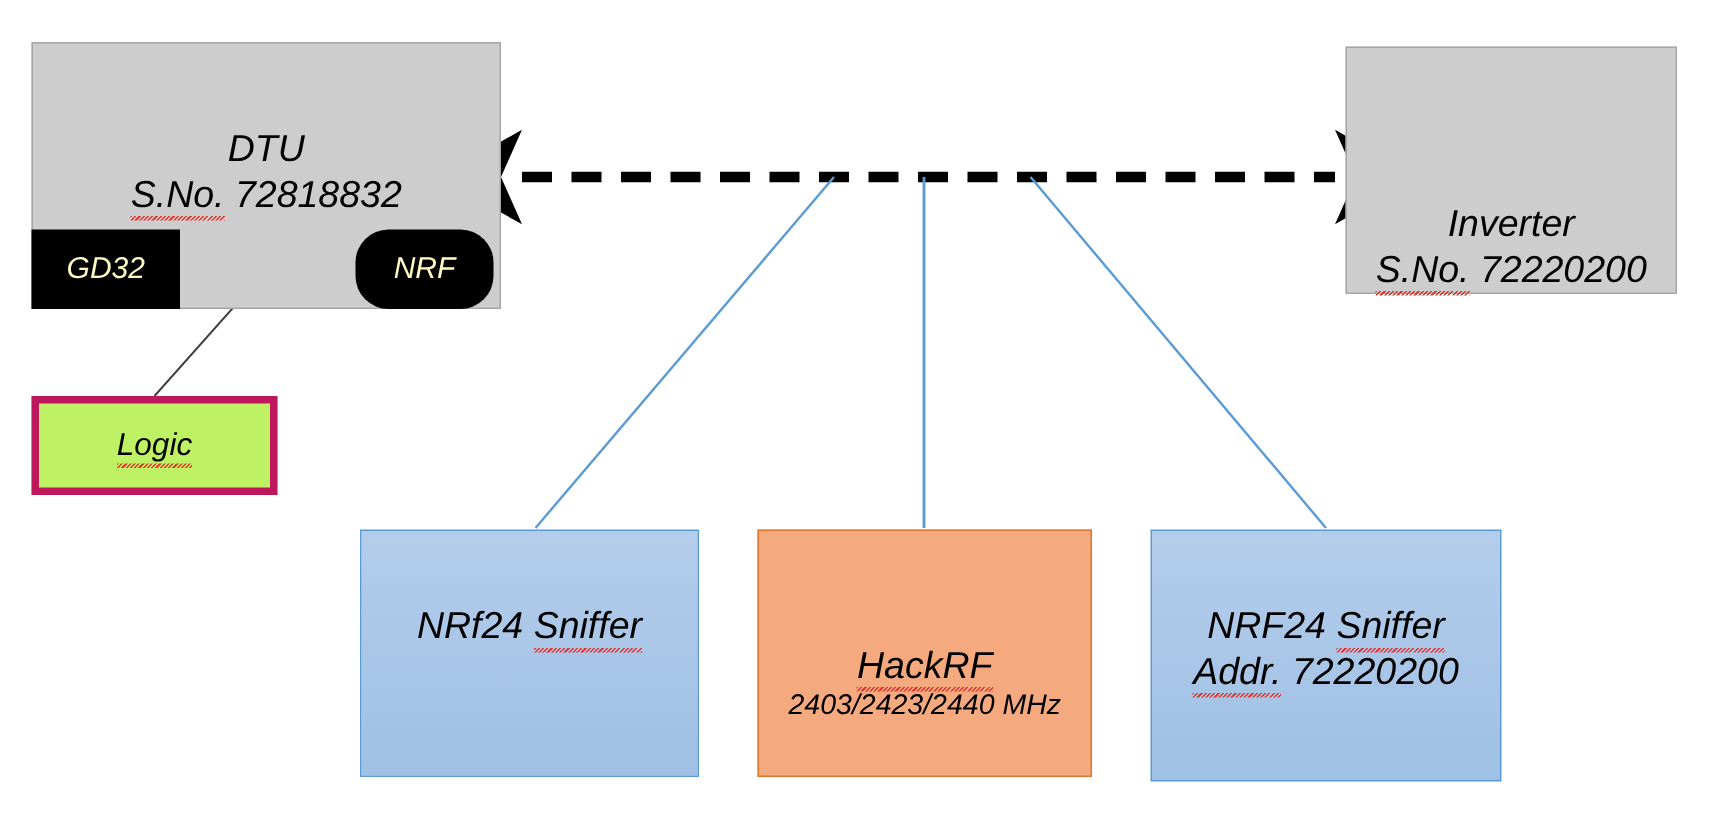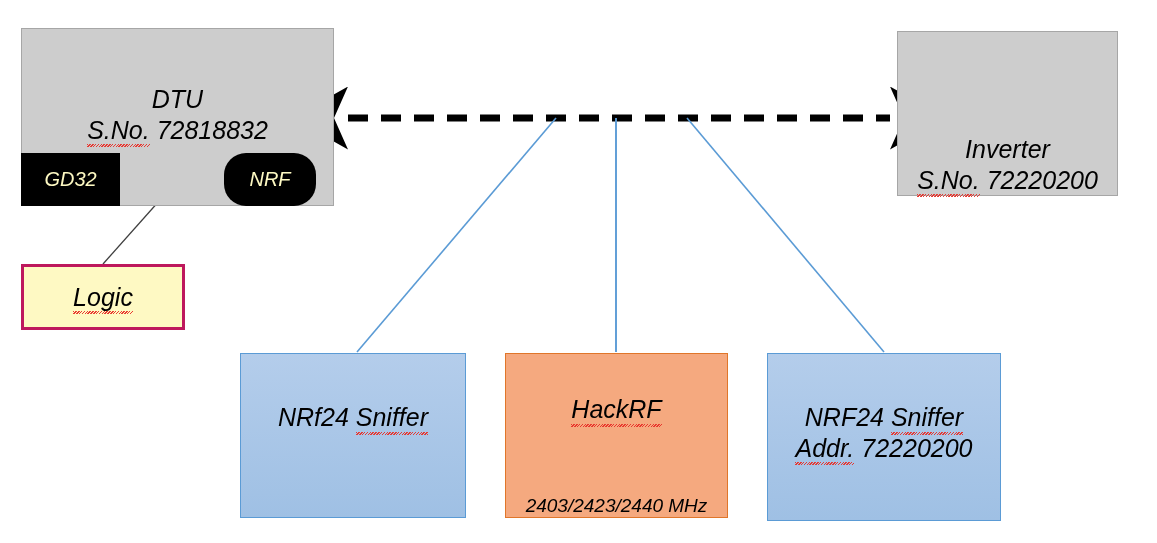--- a/index.html
+++ b/index.html
@@ -55,29 +55,29 @@
     position: absolute;
     box-sizing: border-box;
     background: #000000;
     color: #fef9c3;
     display: flex;
     align-items: center;
     justify-content: center;
     font-size: 20px;
   }
   #gd32-chip { left: 21px;  top: 153px; width: 99px;  height: 53px; }
-  #nrf-chip  { left: 224px; top: 153px; width: 92px; height: 53px; border-radius: 22px; }
+  #nrf-chip  { left: 237px; top: 153px; width: 92px; height: 53px; border-radius: 22px; }
 
   
   #logic-box {
     left: 21px; top: 264px;
     width: 164px; height: 66px;
-    background: #fef9c3;
-    border: 3px solid #be185d;
-    font-size: 25px;
+    background: #bef264;
+    border: 5px solid #be185d;
+    font-size: 21px;
   }
 
   
   .blue-box {
     background: linear-gradient(to bottom, #b4cdeb 0%, #9fc0e4 100%);
     border: 1px solid #5b9bd5;
     font-size: 25px;
   }
   #sniffer-left {
     left: 240px; top: 353px;
@@ -89,21 +89,21 @@
     left: 767px; top: 353px;
     width: 234px; height: 168px;
     justify-content: flex-start;
     padding-top: 48px;
   }
   #hackrf-box {
     left: 505px; top: 353px;
     width: 223px; height: 165px;
     background: #f5a97f;
     border: 1px solid #e0762a;
-    justify-content: space-between;
+    justify-content: center;
     padding-top: 40px;
   }
   .hackrf-title { font-size: 25px; }
   .hackrf-sub   { font-size: 19px; }
 
   
   .sq {
     position: relative;
     display: inline-block;
   }

